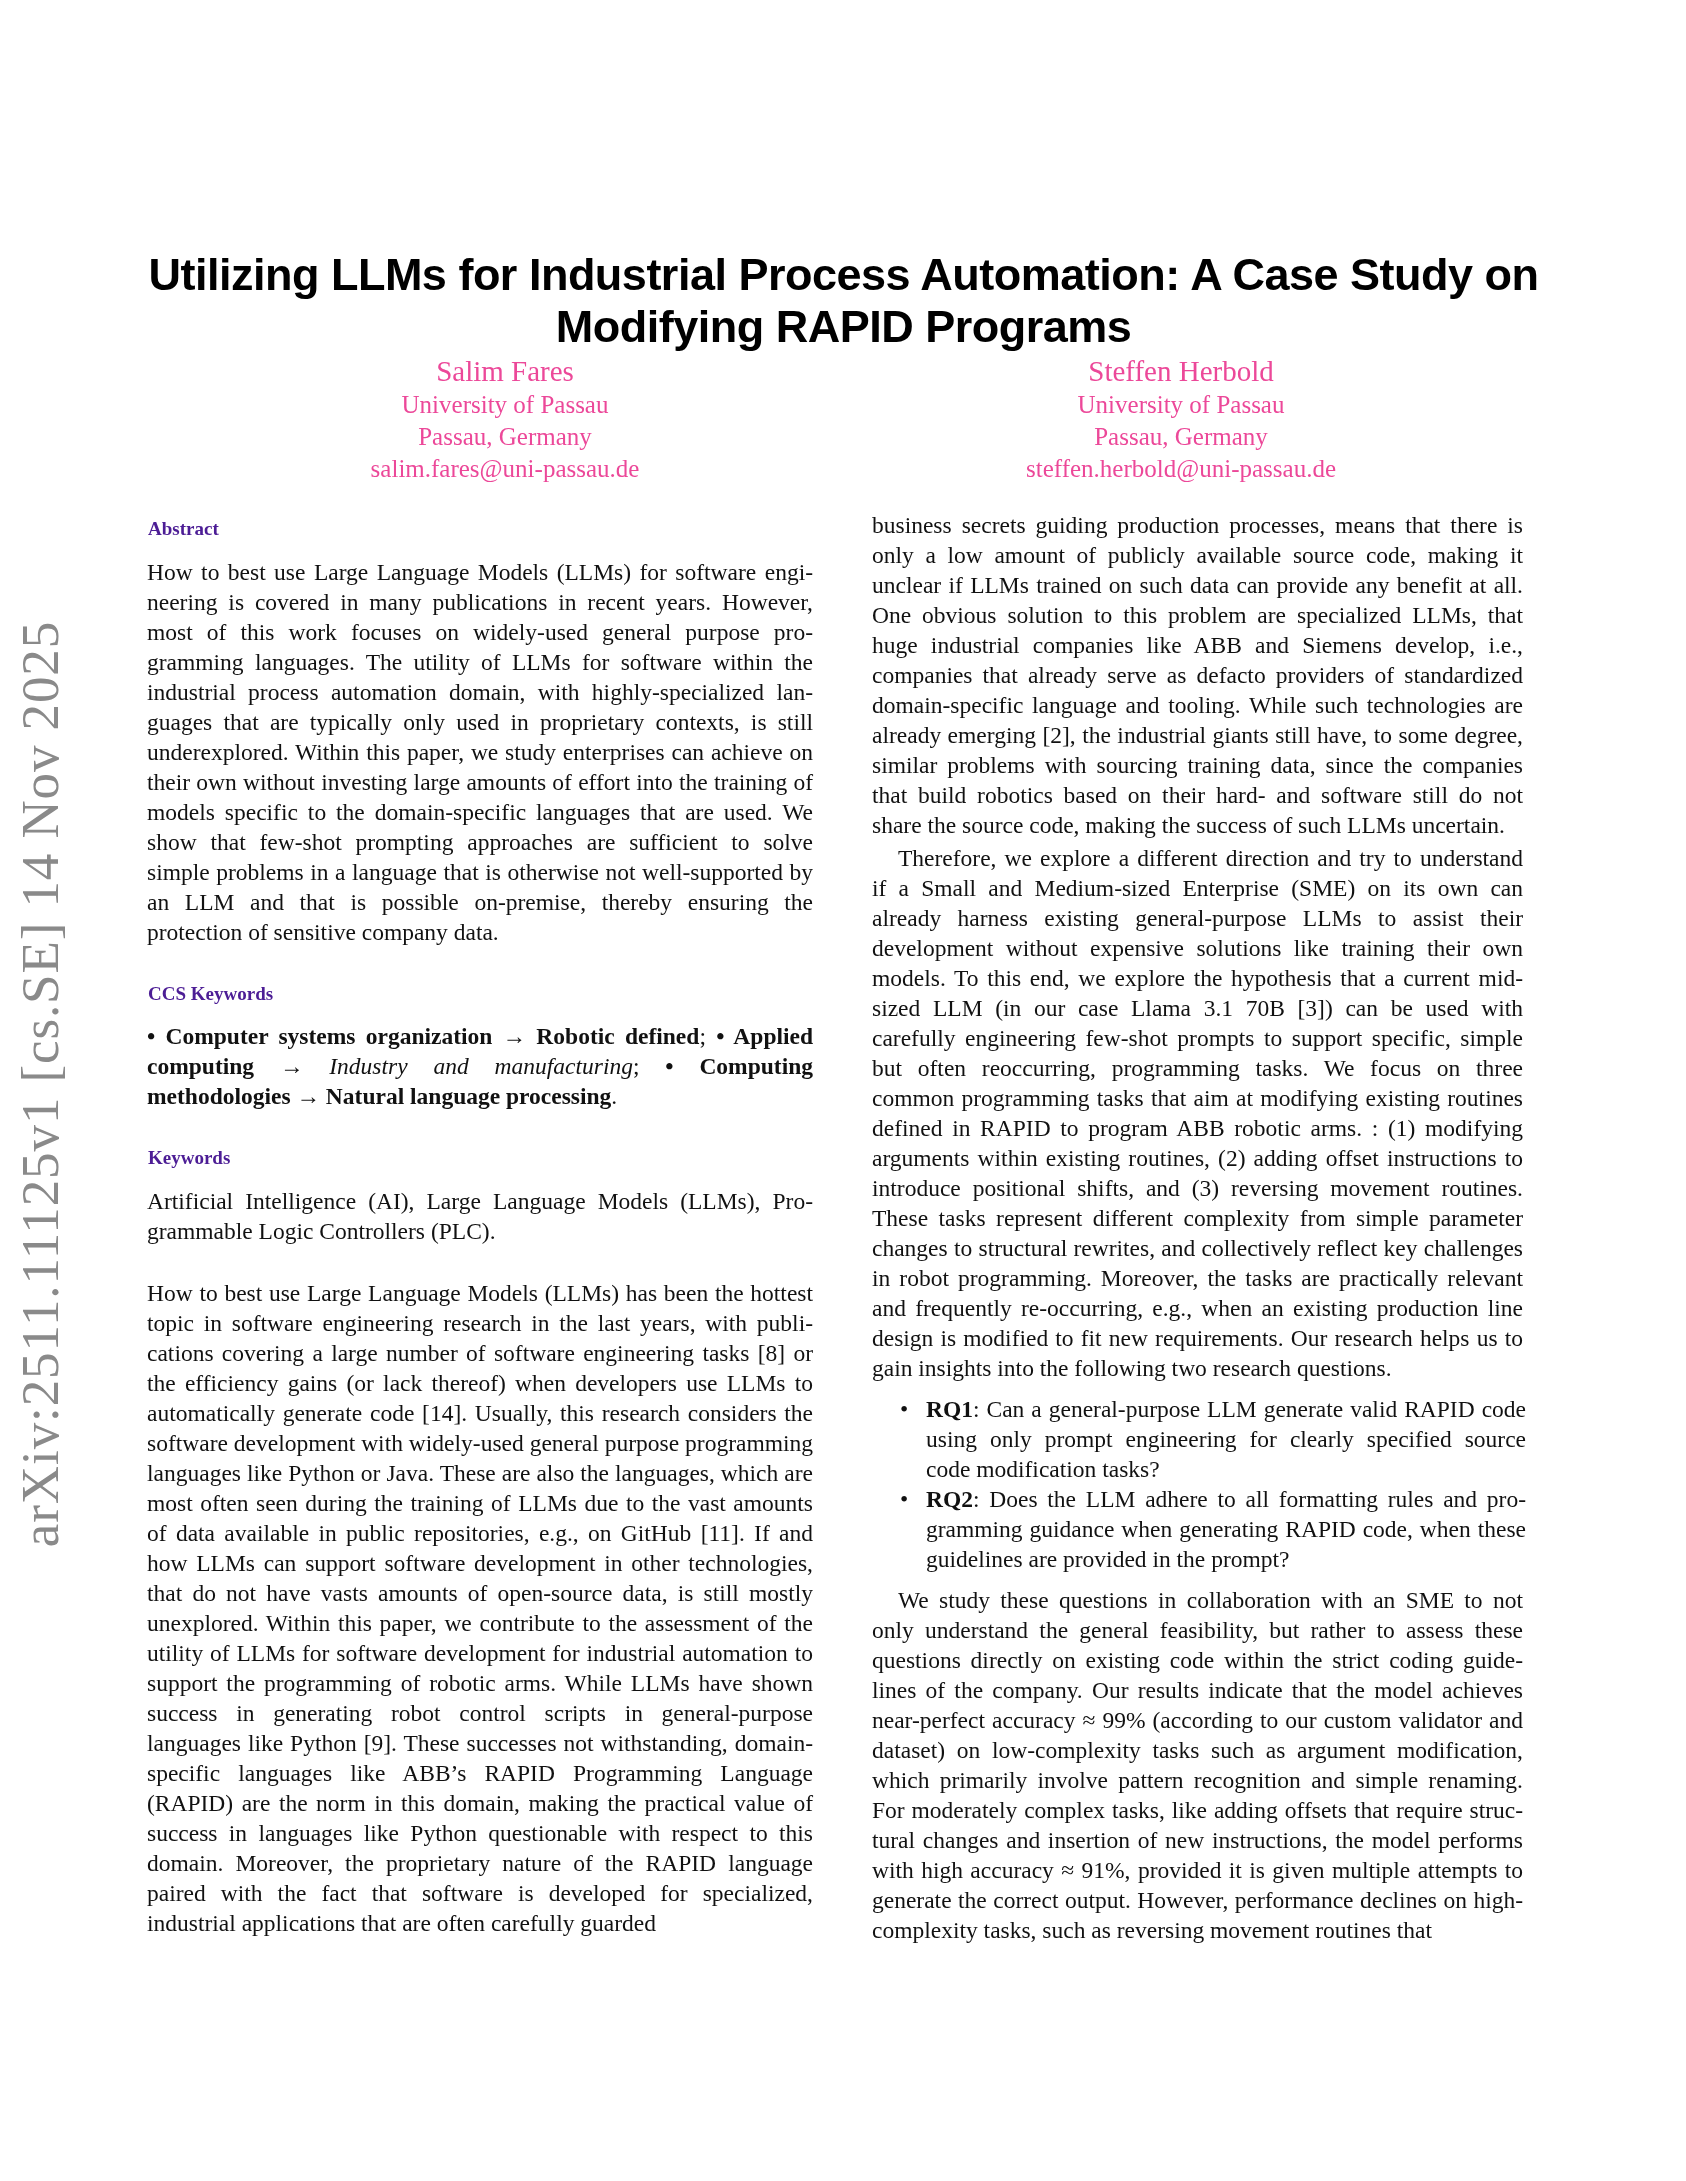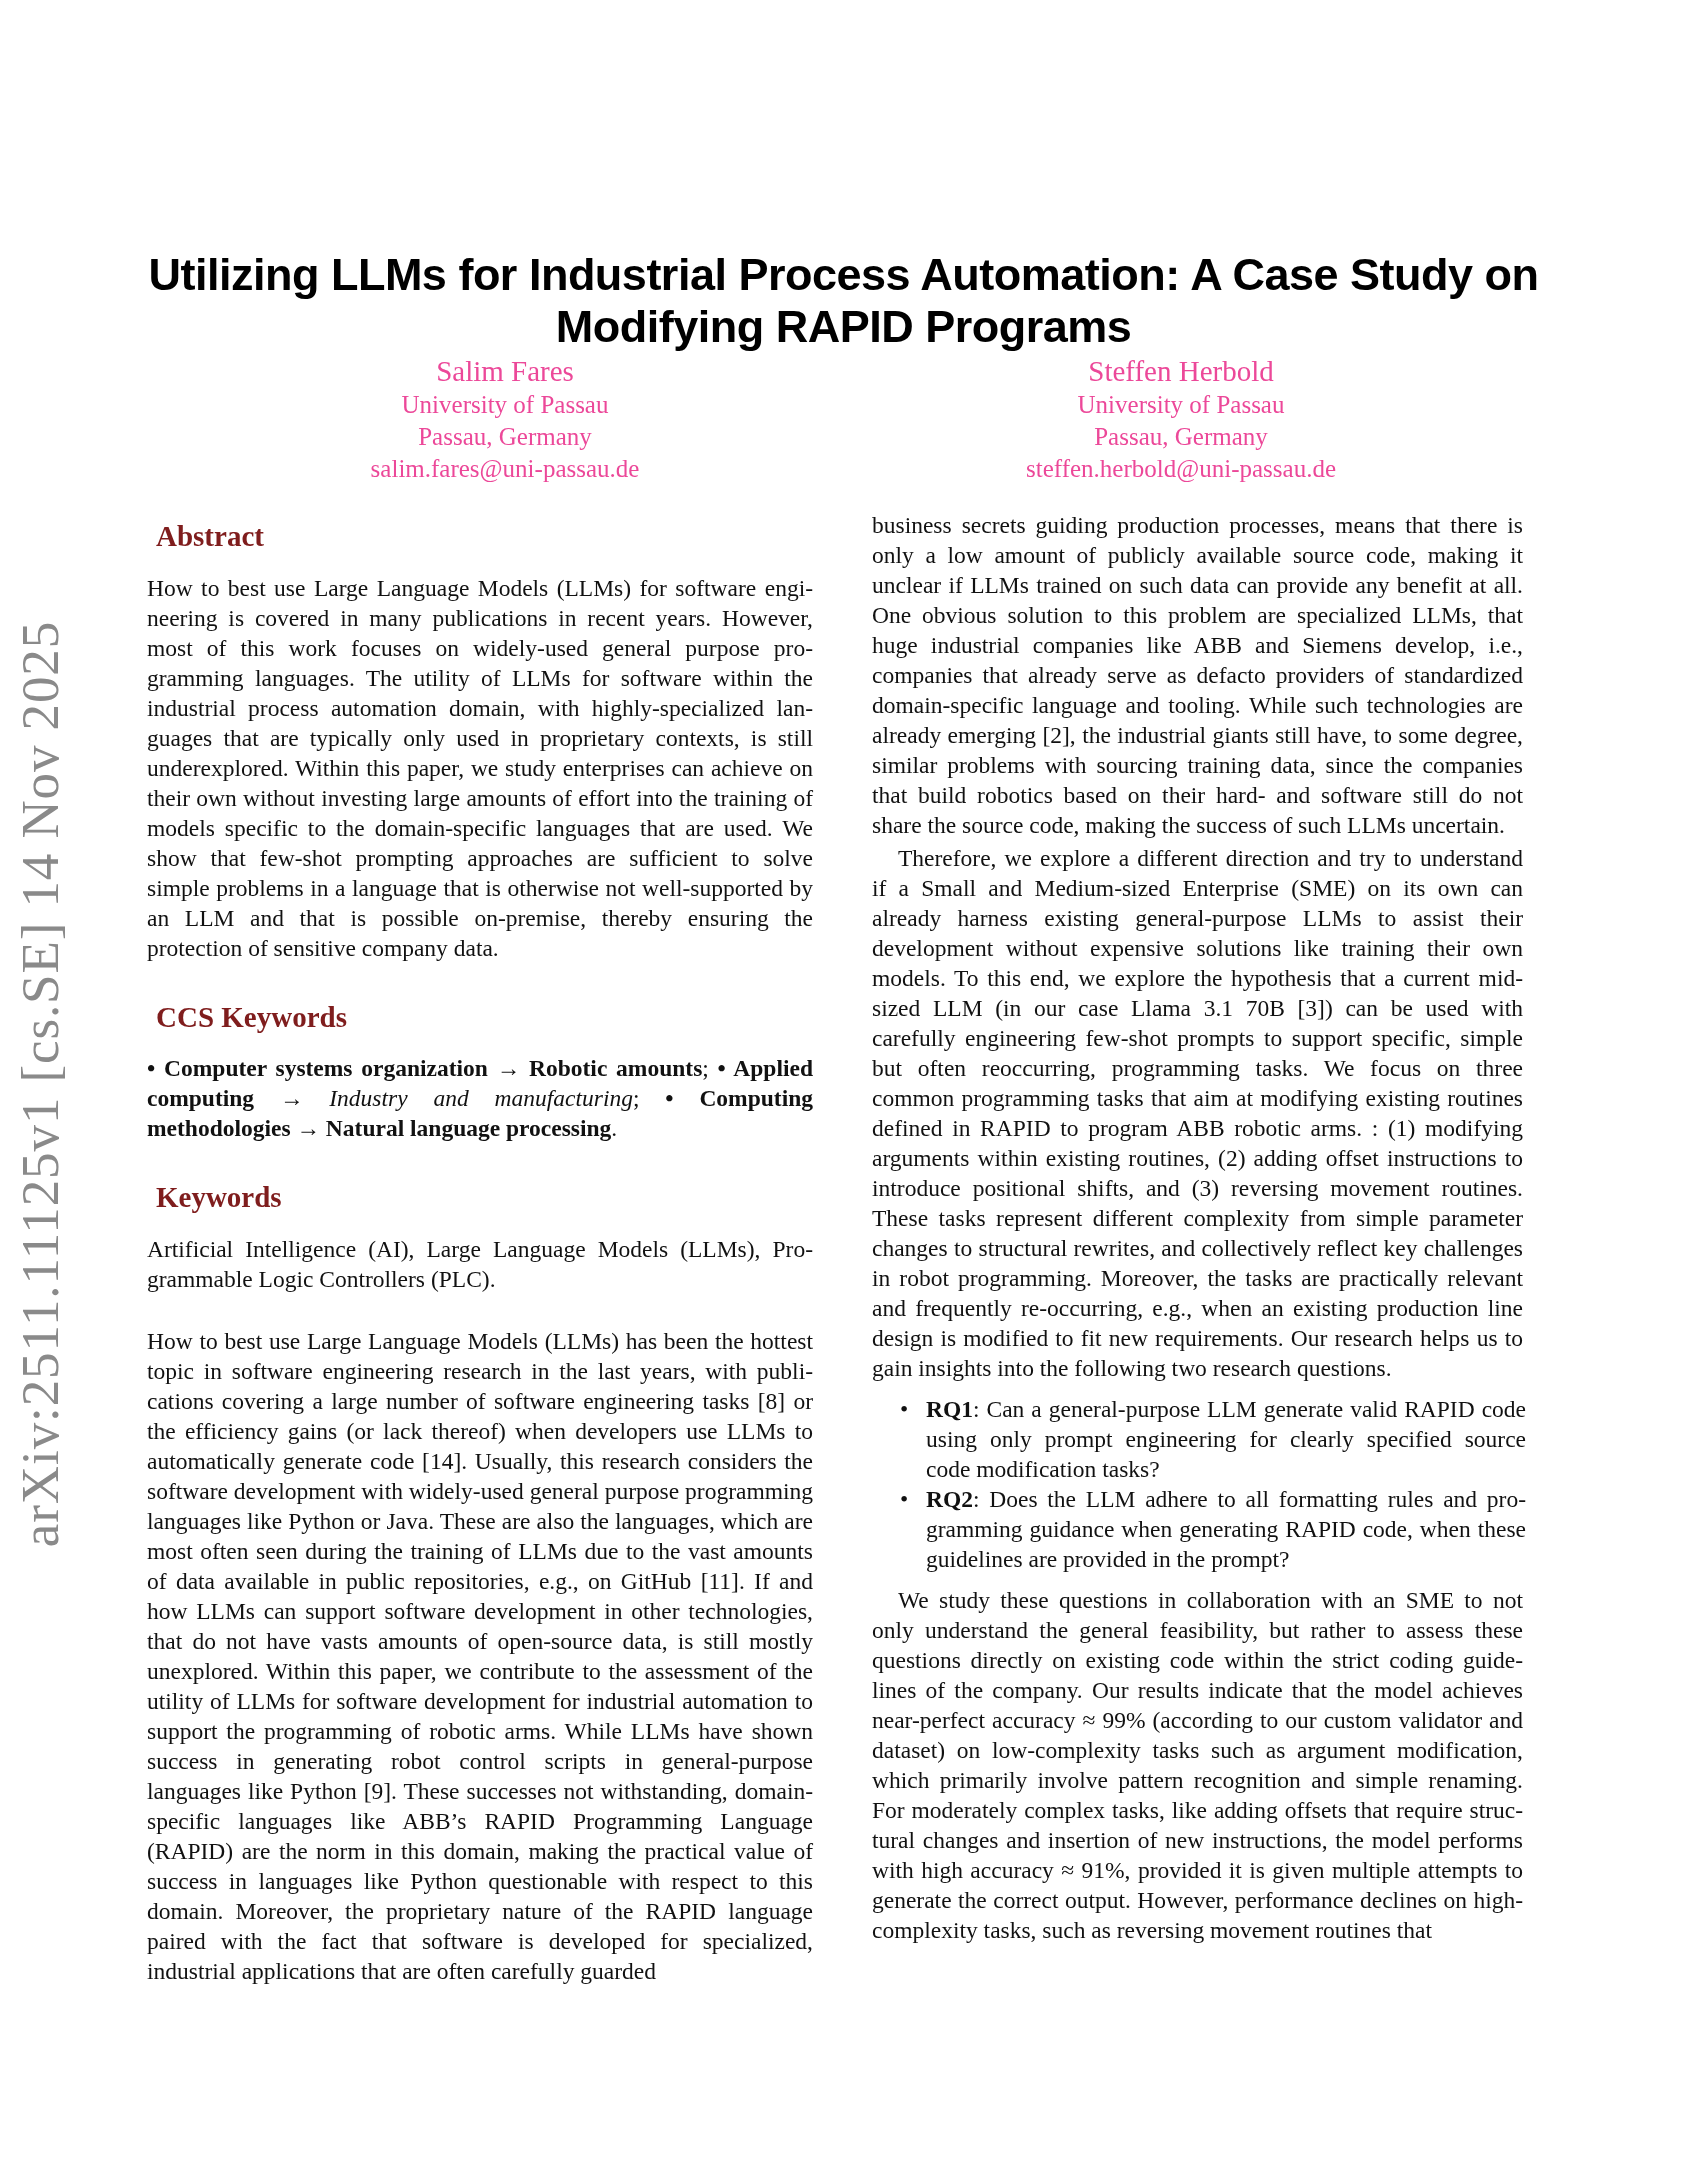--- a/index.html
+++ b/index.html
@@ -32,22 +32,22 @@
     position: absolute; top: 507px; width: 672px;
     font-family: "Liberation Serif", "DejaVu Serif", serif;
     font-size: 23.5px; line-height: 30px; color: #111;
   }
   #col-left { left: 144px; }
   #col-right { left: 869px; width: 657px; }
 
   .col p { margin: 3px; text-align: justify; hyphens: manual; }
   .col p.indent { text-indent: 26px; }
   h2.sec {
-    margin: 12px; font-family: "Liberation Serif", "DejaVu Serif", serif;
-    font-weight: bold; font-size: 29px; line-height: 35px; color: #7f1d1d;
+    margin: 4px; font-family: "Liberation Serif", "DejaVu Serif", serif;
+    font-weight: bold; font-size: 19px; line-height: 35px; color: #4c1d95;
   }
   h2.sec .num { display: inline-block; width: 44px; }
   .gap-after-h { height: 3.7px; }
   .gap-sec { height: 22px; }
 
   .ccs b { font-weight: bold; }
   .ccs i { font-style: italic; }
 
   ul.rq { margin: 11px 0 11px 0; padding: 0 0 0 57px; list-style: none; }
   ul.rq li { position: relative; text-align: justify; }
@@ -80,21 +80,21 @@
     <div class="gap-after-h"></div>
     <p>How to best use Large Language Models (LLMs) for software engi­neering is covered in many publications in recent years. However, most of this work focuses on widely-used general purpose pro­gramming languages. The utility of LLMs for software within the industrial process automation domain, with highly-specialized lan­guages that are typically only used in proprietary contexts, is still underexplored. Within this paper, we study enterprises can achieve on their own without investing large amounts of effort into the training of models specific to the domain-specific languages that are used. We show that few-shot prompting approaches are suffi­cient to solve simple problems in a language that is otherwise not well-supported by an LLM and that is possible on-premise, thereby ensuring the protection of sensitive company data.</p>
   </section>
 
   <div class="gap-sec"></div>
 
   <section>
     <h2 class="sec">CCS Keywords</h2>
     <div class="gap-after-h"></div>
     <p class="ccs">
-      <span><b>• </b><b>Computer systems organization</b><span> → </span><b>Robotic amounts</b><span>; </span></span><span><b>• </b><b>Applied computing</b><span> → </span><i>Industry and manufacturing</i><span>; </span></span><span><b>• </b><b>Computing methodologies</b><span> → </span><b>Natural language processing</b><span>.</span></span>
+      <span><b>• </b><b>Computer systems organization</b><span> → </span><b>Robotic defined</b><span>; </span></span><span><b>• </b><b>Applied computing</b><span> → </span><i>Industry and manufacturing</i><span>; </span></span><span><b>• </b><b>Computing methodologies</b><span> → </span><b>Natural language processing</b><span>.</span></span>
     </p>
   </section>
 
   <div class="gap-sec"></div>
 
   <section>
     <h2 class="sec">Keywords</h2>
     <div class="gap-after-h"></div>
     <p>Artificial Intelligence (AI), Large Language Models (LLMs), Pro­grammable Logic Controllers (PLC).</p>
   </section>

